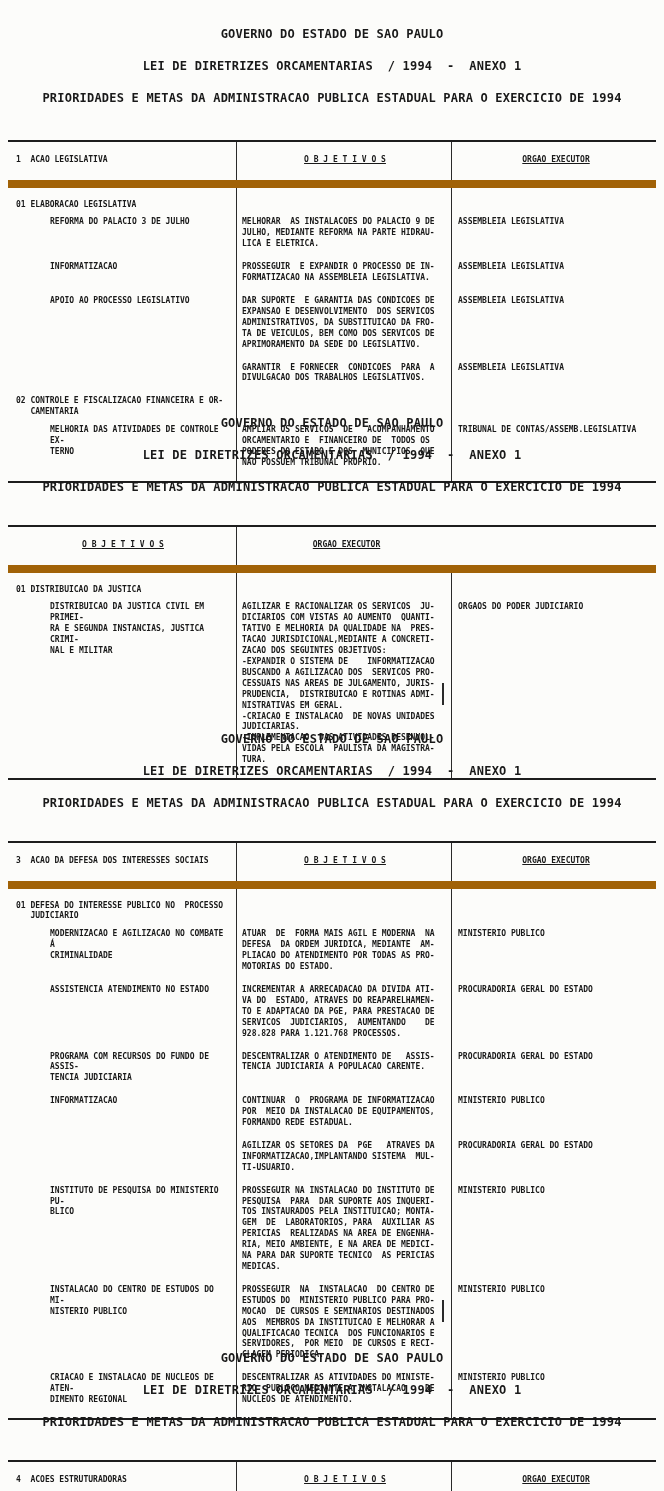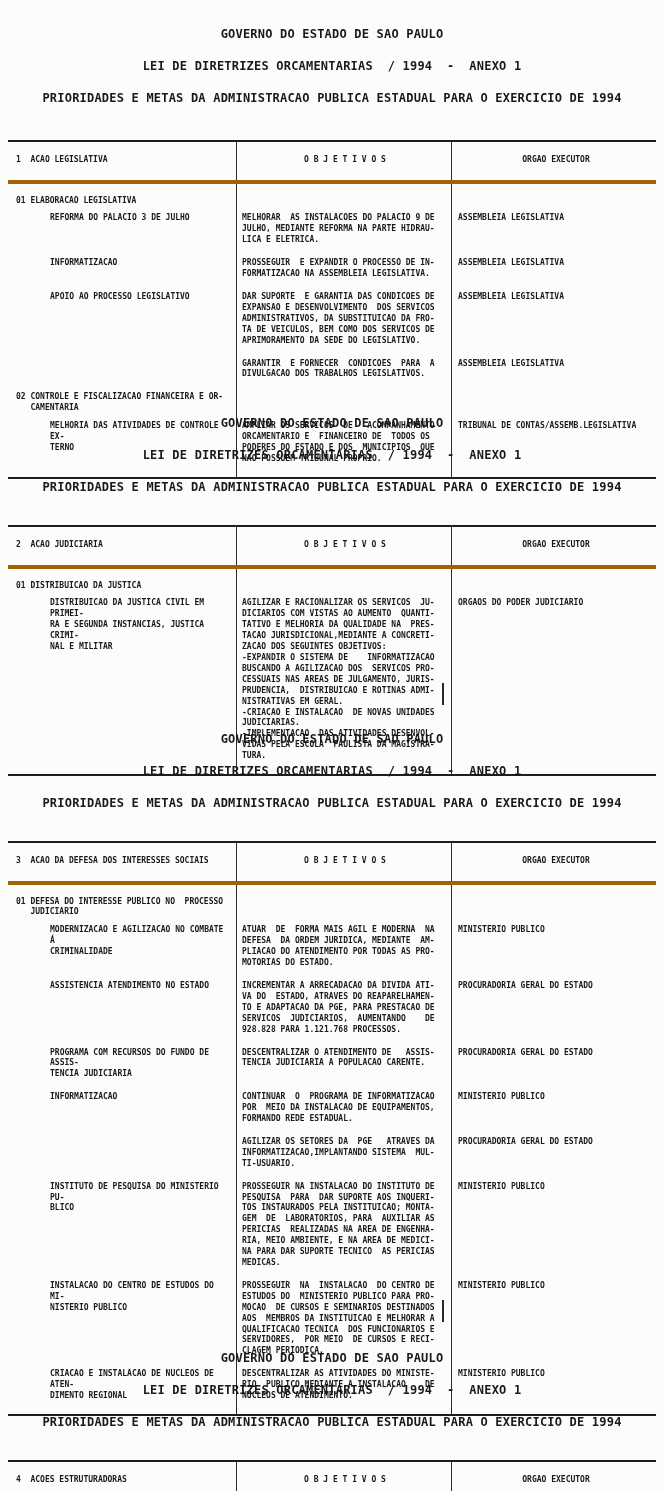--- a/index.html
+++ b/index.html
@@ -25,23 +25,23 @@
     border-top:2px solid #1d1d1d;
     border-bottom:2px solid #1d1d1d;
     font-size:8px;line-height:10.9px;
   }
   .table.no-bottom{border-bottom:none;}
   .trow{display:grid;grid-template-columns:229px 215px 1fr;}
   .cell{white-space:pre-wrap;overflow:hidden;}
   .c1{border-right:1px solid #2a2a2a;padding-left:8px;padding-right:3px;}
   .c2{border-right:1px solid #2a2a2a;padding-left:5px;padding-right:3px;}
   .c3{padding-left:6px;padding-right:2px;}
-  .thead{border-bottom:4px solid #a16207;min-height:38px;align-items:center;}
+  .thead{border-bottom:8px solid #a16207;min-height:38px;align-items:center;}
   .thead .cell{display:flex;align-items:center;min-height:38px;padding-top:0;padding-bottom:0;}
-  .thead .center{justify-content:center;text-align:right;}
+  .thead .center{justify-content:center;text-align:right;text-decoration:underline;}
   .tbody .trow .cell{padding-bottom:12px;}
   .tbody .trow:first-child .cell{padding-top:12px;}
   .tbody .trow.cat .cell{padding-bottom:7px;}
   .tbody .trow.item .c1{padding-left:42px;}
   .fold-mark{position:absolute;left:442px;width:2px;height:22px;background:#2a2a2a;}
   .m1{top:683px;}
   .m2{top:1300px;}
 </style>
 </head>
 <body>
@@ -112,21 +112,20 @@
 </section>
 
 <section class="page-section s2">
   <div class="doc-header">
     <div>GOVERNO DO ESTADO DE SAO PAULO</div>
     <div>LEI DE DIRETRIZES ORCAMENTARIAS  / 1994  -  ANEXO 1</div>
     <div>PRIORIDADES E METAS DA ADMINISTRACAO PUBLICA ESTADUAL PARA O EXERCICIO DE 1994</div>
   </div>
   <div class="table">
     <div class="trow thead">
-      <div class="cell c1">2  ACAO JUDICIARIA</div>
       <div class="cell c2 center">O B J E T I V O S</div>
       <div class="cell c3 center">ORGAO EXECUTOR</div>
     </div>
     <div class="tbody">
         <div class="trow cat">
           <div class="cell c1">01 DISTRIBUICAO DA JUSTICA</div>
           <div class="cell c2"></div>
           <div class="cell c3"></div>
         </div>
         <div class="trow item">

